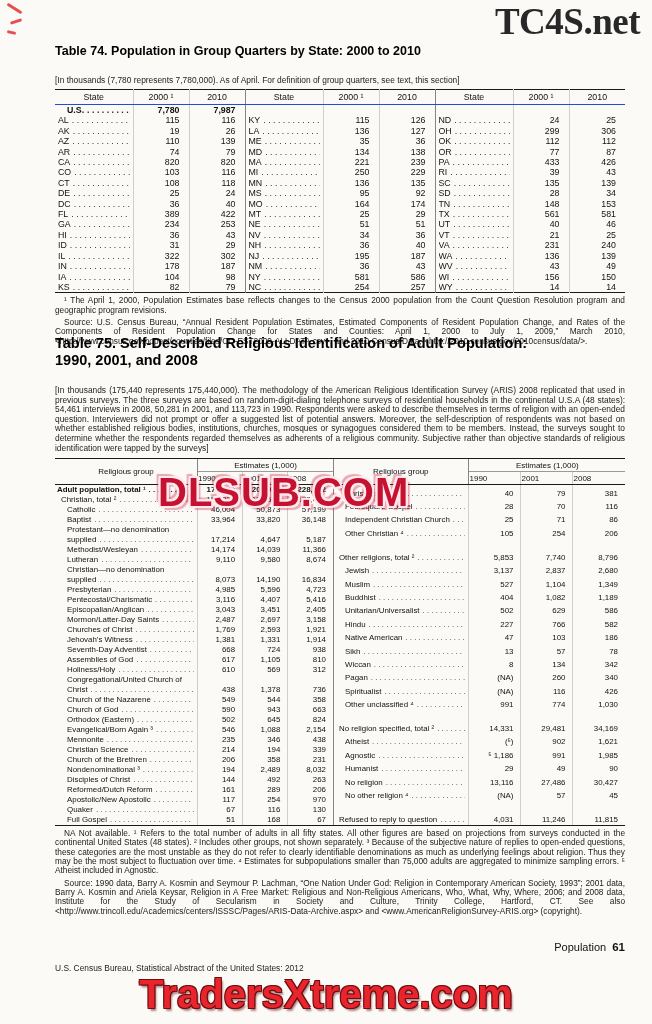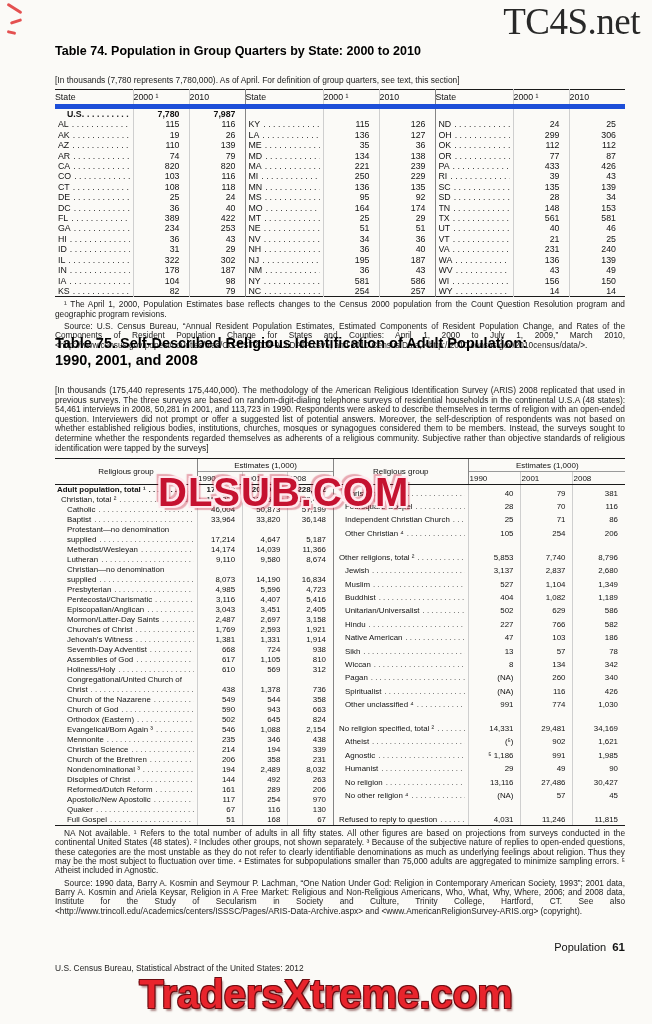--- a/index.html
+++ b/index.html
@@ -8,21 +8,21 @@
   .content{position:absolute;left:55px;width:570px;z-index:1}
   #t74block{top:44px}
   #t75block{top:335px}
   .t-title{font-weight:bold;font-size:12.5px;color:#000}
   #t75block .t-title{font-size:14.5px;line-height:17px}
   .t-note{font-size:8.4px;margin-top:17px;color:#1c1c1c}
   .just{text-align:justify;line-height:9.6px}
   table{border-collapse:collapse;table-layout:fixed}
   
   #table74{width:570px;margin-top:4px;border-top:1.5px solid #1a1a1a;border-bottom:1.5px solid #1a1a1a}
-  #table74 th{font-weight:normal;font-size:8.8px;height:14px;padding:0;text-align:left;border-bottom:5px solid #1d4ed8}
+  #table74 th{font-weight:normal;font-size:8.8px;height:14px;padding:0;text-align:center;border-bottom:1px solid #1d4ed8}
   #table74 td{font-size:8.8px;height:10.4px;line-height:10.4px;padding:0;vertical-align:bottom}
   .w-st{width:78px}.w-n{width:56px}
   .c-num{text-align:right;padding-right:9px !important;border-left:1px solid #cfcfcf}
   th.nl{border-left:1px solid #cfcfcf}
   .gsep{border-left:1px solid #858585 !important}
   .c-state{padding-left:3px !important;overflow:hidden}
   .lrow{display:flex;overflow:hidden}
   .ldr{flex:1;overflow:hidden;white-space:nowrap;color:#2a2a2a;margin:0 3px}
   .ldr::before{content:". . . . . . . . . . . . . . . . . . . . . . . . . . . . . . . . . . . . . . . ."}
   .usrow td{font-weight:bold;height:12.5px}
@@ -44,21 +44,21 @@
   .rel .c-rel{overflow:hidden}
   .i0{padding-left:2px !important}.i1{padding-left:6px !important}.i2{padding-left:12px !important}
   .bold td{font-weight:bold}
   .sp td{height:8px !important}
   
   .pop{position:absolute;right:27px;top:941px;font-size:11px;z-index:1}
   .pop b{margin-left:6px;font-size:11.5px}
   .bureau{position:absolute;left:55px;top:963px;font-size:8.4px;color:#1d1d1d;z-index:1}
   
   .wm-top{position:absolute;top:0;right:12px;z-index:6;font-family:"Liberation Serif",serif;
-          font-weight:normal;font-size:37px;letter-spacing:-0.5px;color:rgba(24,24,24,.93)}
+          font-weight:bold;font-size:37px;letter-spacing:-0.5px;color:rgba(24,24,24,.93)}
   .wm-mid{position:absolute;left:158px;top:470px;z-index:6;font-weight:bold;font-size:40px;letter-spacing:1px;
           color:#c51230;white-space:nowrap;
           text-shadow:-2px -2px 0 #ffe9ee,2px -2px 0 #ffe9ee,-2px 2px 0 #ffe9ee,2px 2px 0 #ffe9ee,
                       0 -2px 0 #ffe9ee,0 2px 0 #ffe9ee,-2px 0 0 #ffe9ee,2px 0 0 #ffe9ee,
                       -4px -4px 1px rgba(197,18,48,.35),4px 4px 1px rgba(197,18,48,.35)}
   .wm-bottom{position:absolute;left:50%;transform:translateX(-50%);top:972px;z-index:6;
           font-weight:bold;font-size:40px;color:#e8242c;white-space:nowrap;
           text-shadow:-1px -1px 0 #6d0d12,1px -1px 0 #6d0d12,-1px 1px 0 #6d0d12,1px 1px 0 #6d0d12,
                       2px 3px 2px rgba(80,0,0,.45)}
   .redmark{position:absolute;background:#e45050;z-index:6;border-radius:2px}

